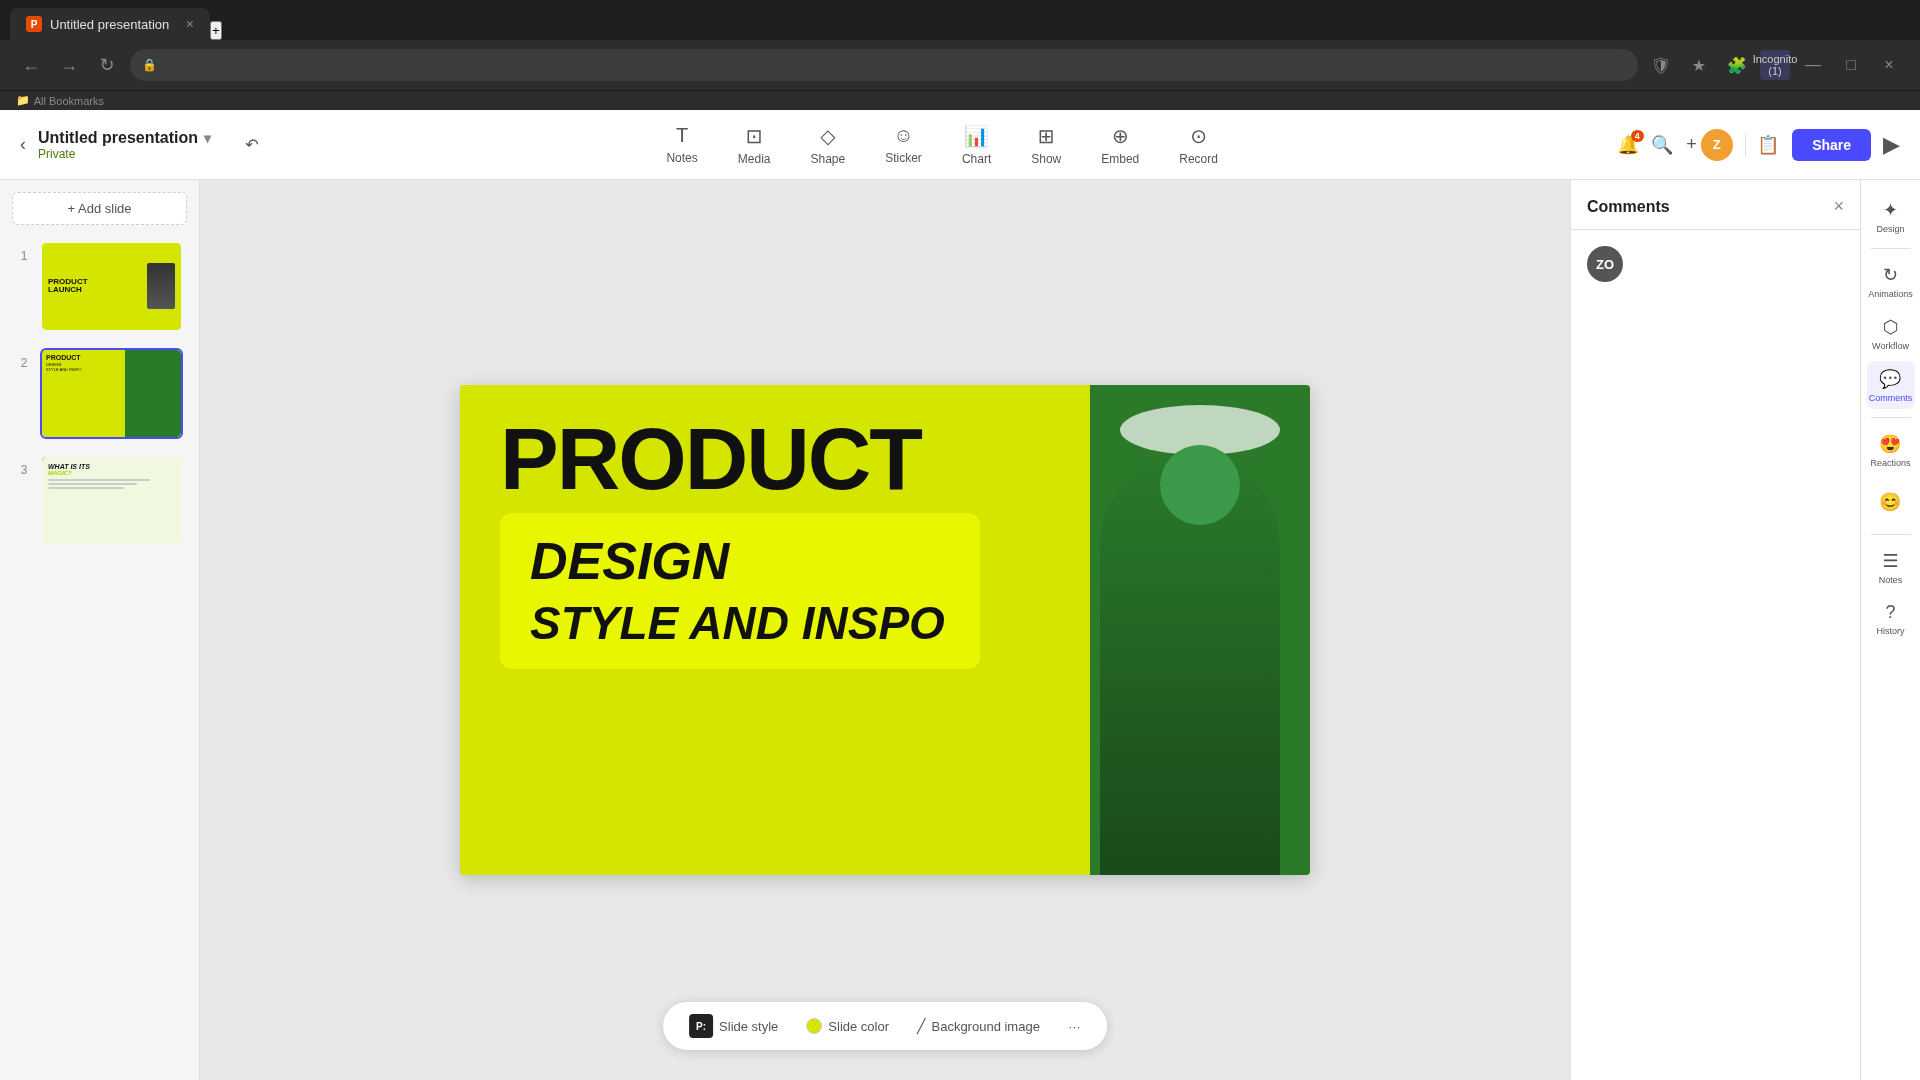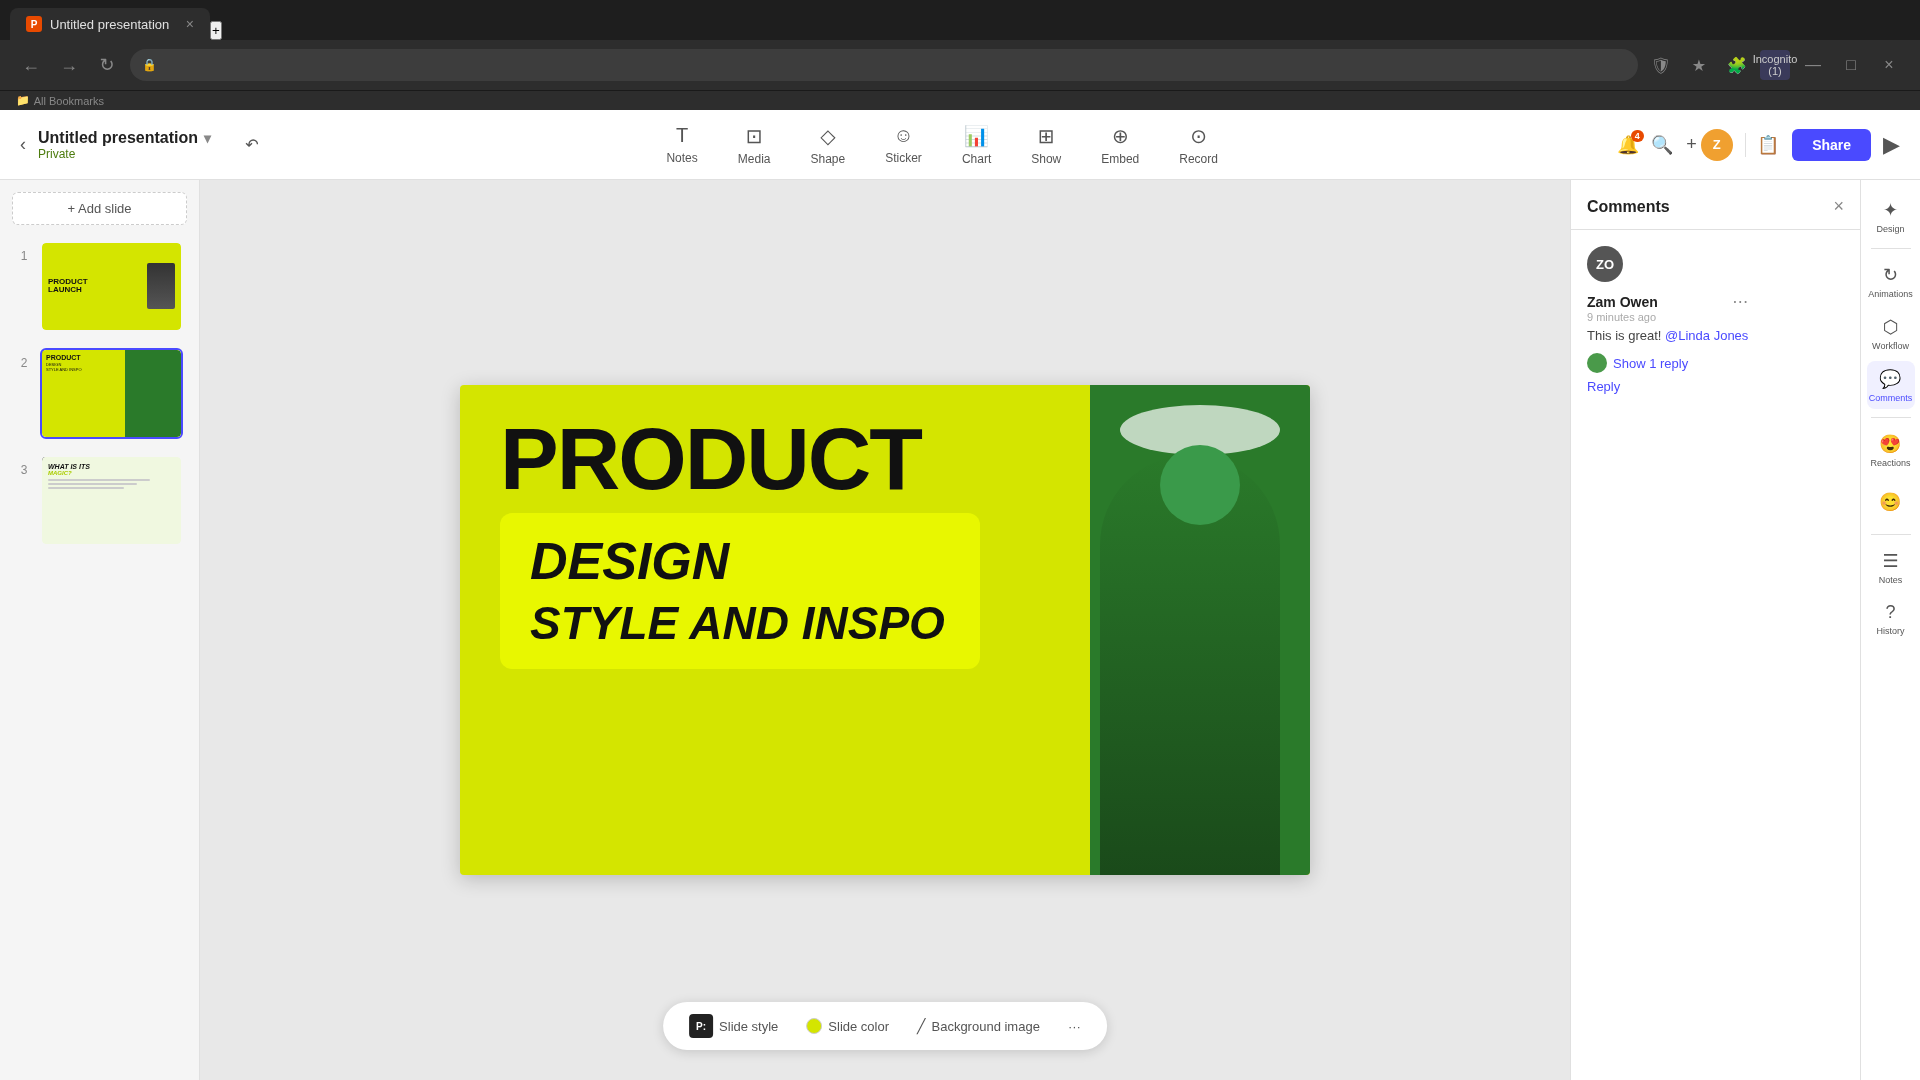--- a/index.html
+++ b/index.html
@@ -310,36 +310,20 @@
     </div>
 
     <div class="comments-panel">
       <div class="comments-header">
         <span class="comments-title">Comments</span>
         <button class="comments-close">×</button>
       </div>
       <div class="comment-list">
         <div class="comment-item">
           <div class="comment-avatar">ZO</div>
-          <div class="comment-body">
-            <div class="comment-meta">
-              <span class="comment-author">Zam Owen</span>
-              <button class="comment-more">⋯</button>
-            </div>
-            <div class="comment-time">9 minutes ago</div>
-            <div class="comment-text">
-              <span>This is great!</span>
-              <span class="comment-mention">@Linda Jones</span>
-            </div>
-            <button class="show-reply-btn">
-              <div class="reply-avatar-small" style="width:20px; height:20px; border-radius:50%; background:#4a9a4a;"></div>
-              <span>Show 1 reply</span>
-            </button>
-            <button class="reply-btn">Reply</button>
-          </div>
         </div>
       </div>
     </div>
 
     <div class="right-sidebar">
       <button class="right-sidebar-btn">
         <span class="right-sidebar-icon">✦</span>
         <span class="right-sidebar-label">Design</span>
       </button>
       <div class="right-sidebar-sep"></div>

